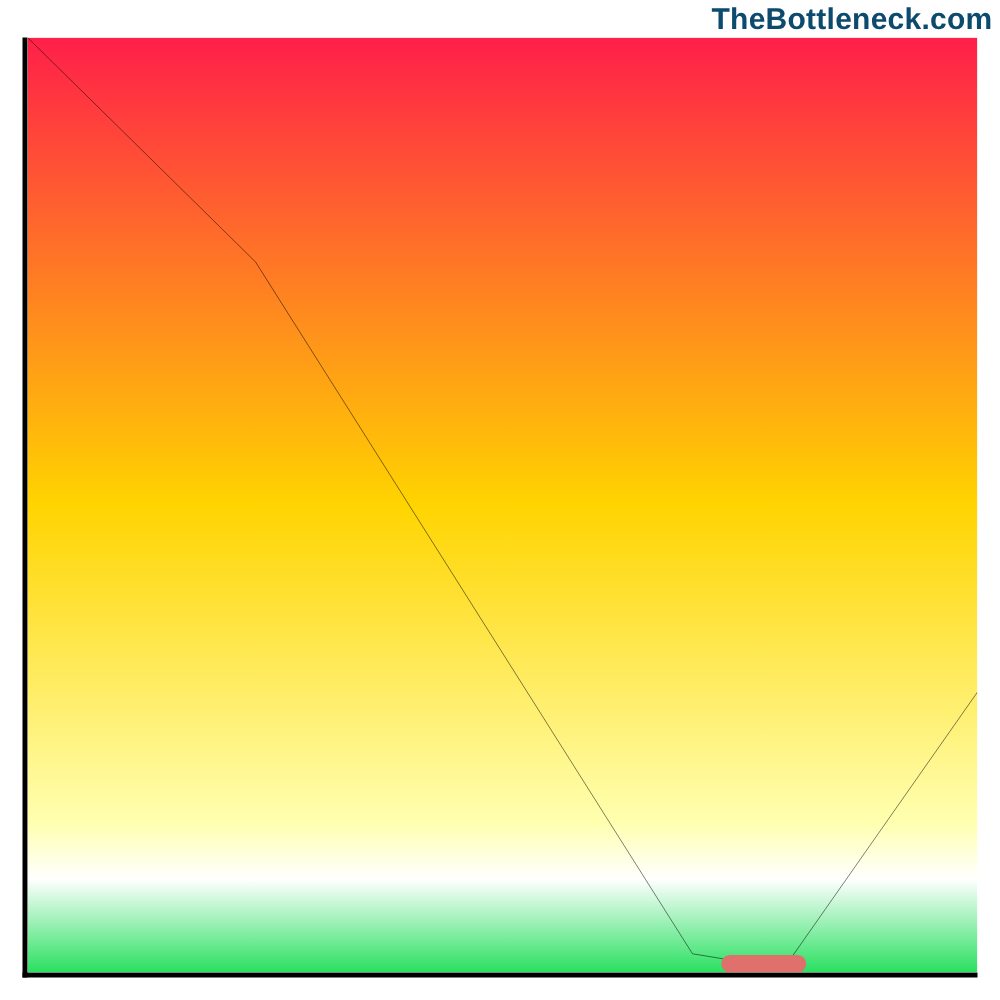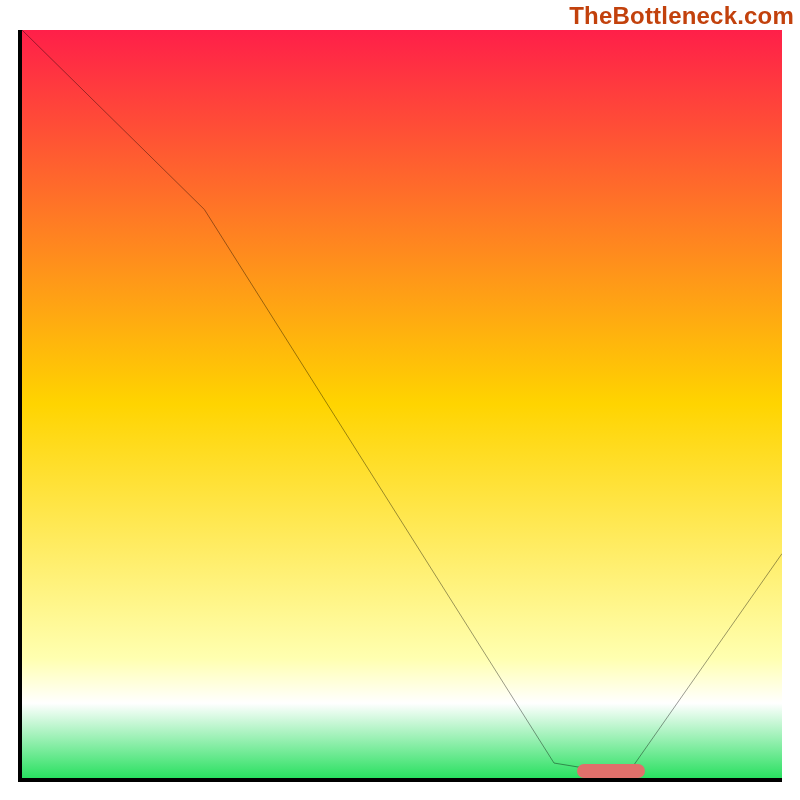--- a/index.html
+++ b/index.html
@@ -14,21 +14,21 @@
     position: relative;
     width: 800px;
     height: 800px;
   }
   .watermark {
     position: absolute;
     top: 2px;
     right: 6px;
     font-size: 24px;
     font-weight: 600;
-    color: #c2410c;
+    color: #0c4a6e;
     letter-spacing: 0.2px;
   }
   .plot-area {
     position: absolute;
     left: 18px;
     top: 30px;
     width: 764px;
     height: 752px;
     border-left: 4px solid #000;
     border-bottom: 4px solid #000;

